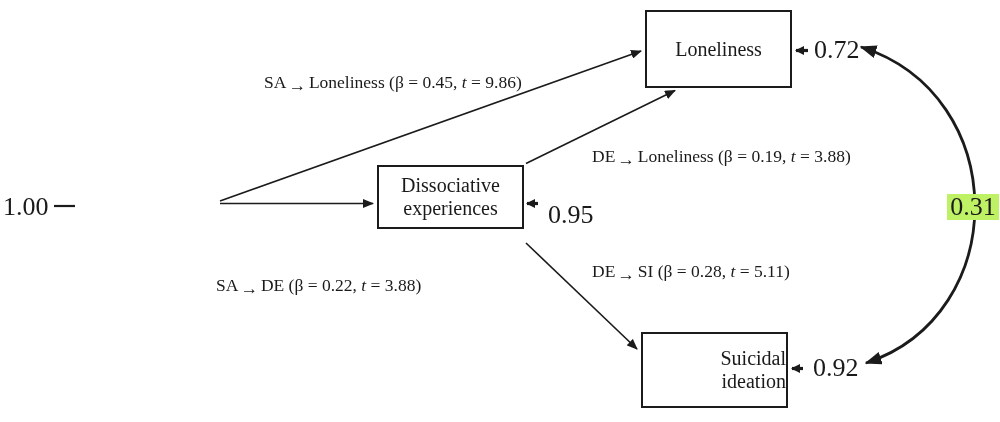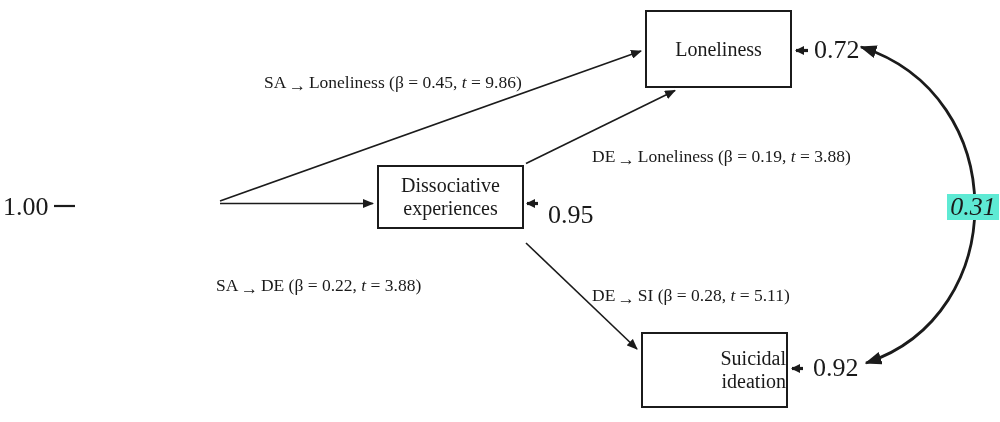--- a/index.html
+++ b/index.html
@@ -45,25 +45,24 @@
     white-space: nowrap;
     z-index: 2;
   }
   .arr {
     display: inline-block;
     transform: translateY(3px);
     margin: 0 3px 0 2px;
   }
   .it { font-style: italic; }
   .cov {
-    background: #5eead4;
+    background: #bef264;
     text-align: center;
     padding: 2px 0;
     z-index: 3;
-    font-style: italic;
   }
   .right-align { text-align: right; }
 </style>
 </head>
 <body>
 
 <div id="canvas">
 
   <svg id="wires" width="1000" height="422" viewBox="0 0 1000 422">
     <defs>
@@ -125,17 +124,17 @@
   </div>
 
   <div class="plabel" style="left:592px; top:146px;">
     <span>DE</span><span class="arr">→</span><span>Loneliness</span><span> (β = 0.19, </span><span class="it">t</span><span> = 3.88)</span>
   </div>
 
   <div class="plabel" style="left:216px; top:275px;">
     <span>SA</span><span class="arr">→</span><span>DE</span><span> (β = 0.22, </span><span class="it">t</span><span> = 3.88)</span>
   </div>
 
-  <div class="plabel" style="left:592px; top:285px;">
+  <div class="plabel" style="left:592px; top:261px;">
     <span>DE</span><span class="arr">→</span><span>SI</span><span> (β = 0.28, </span><span class="it">t</span><span> = 5.11)</span>
   </div>
 
 </div>
 
 </body></html>

